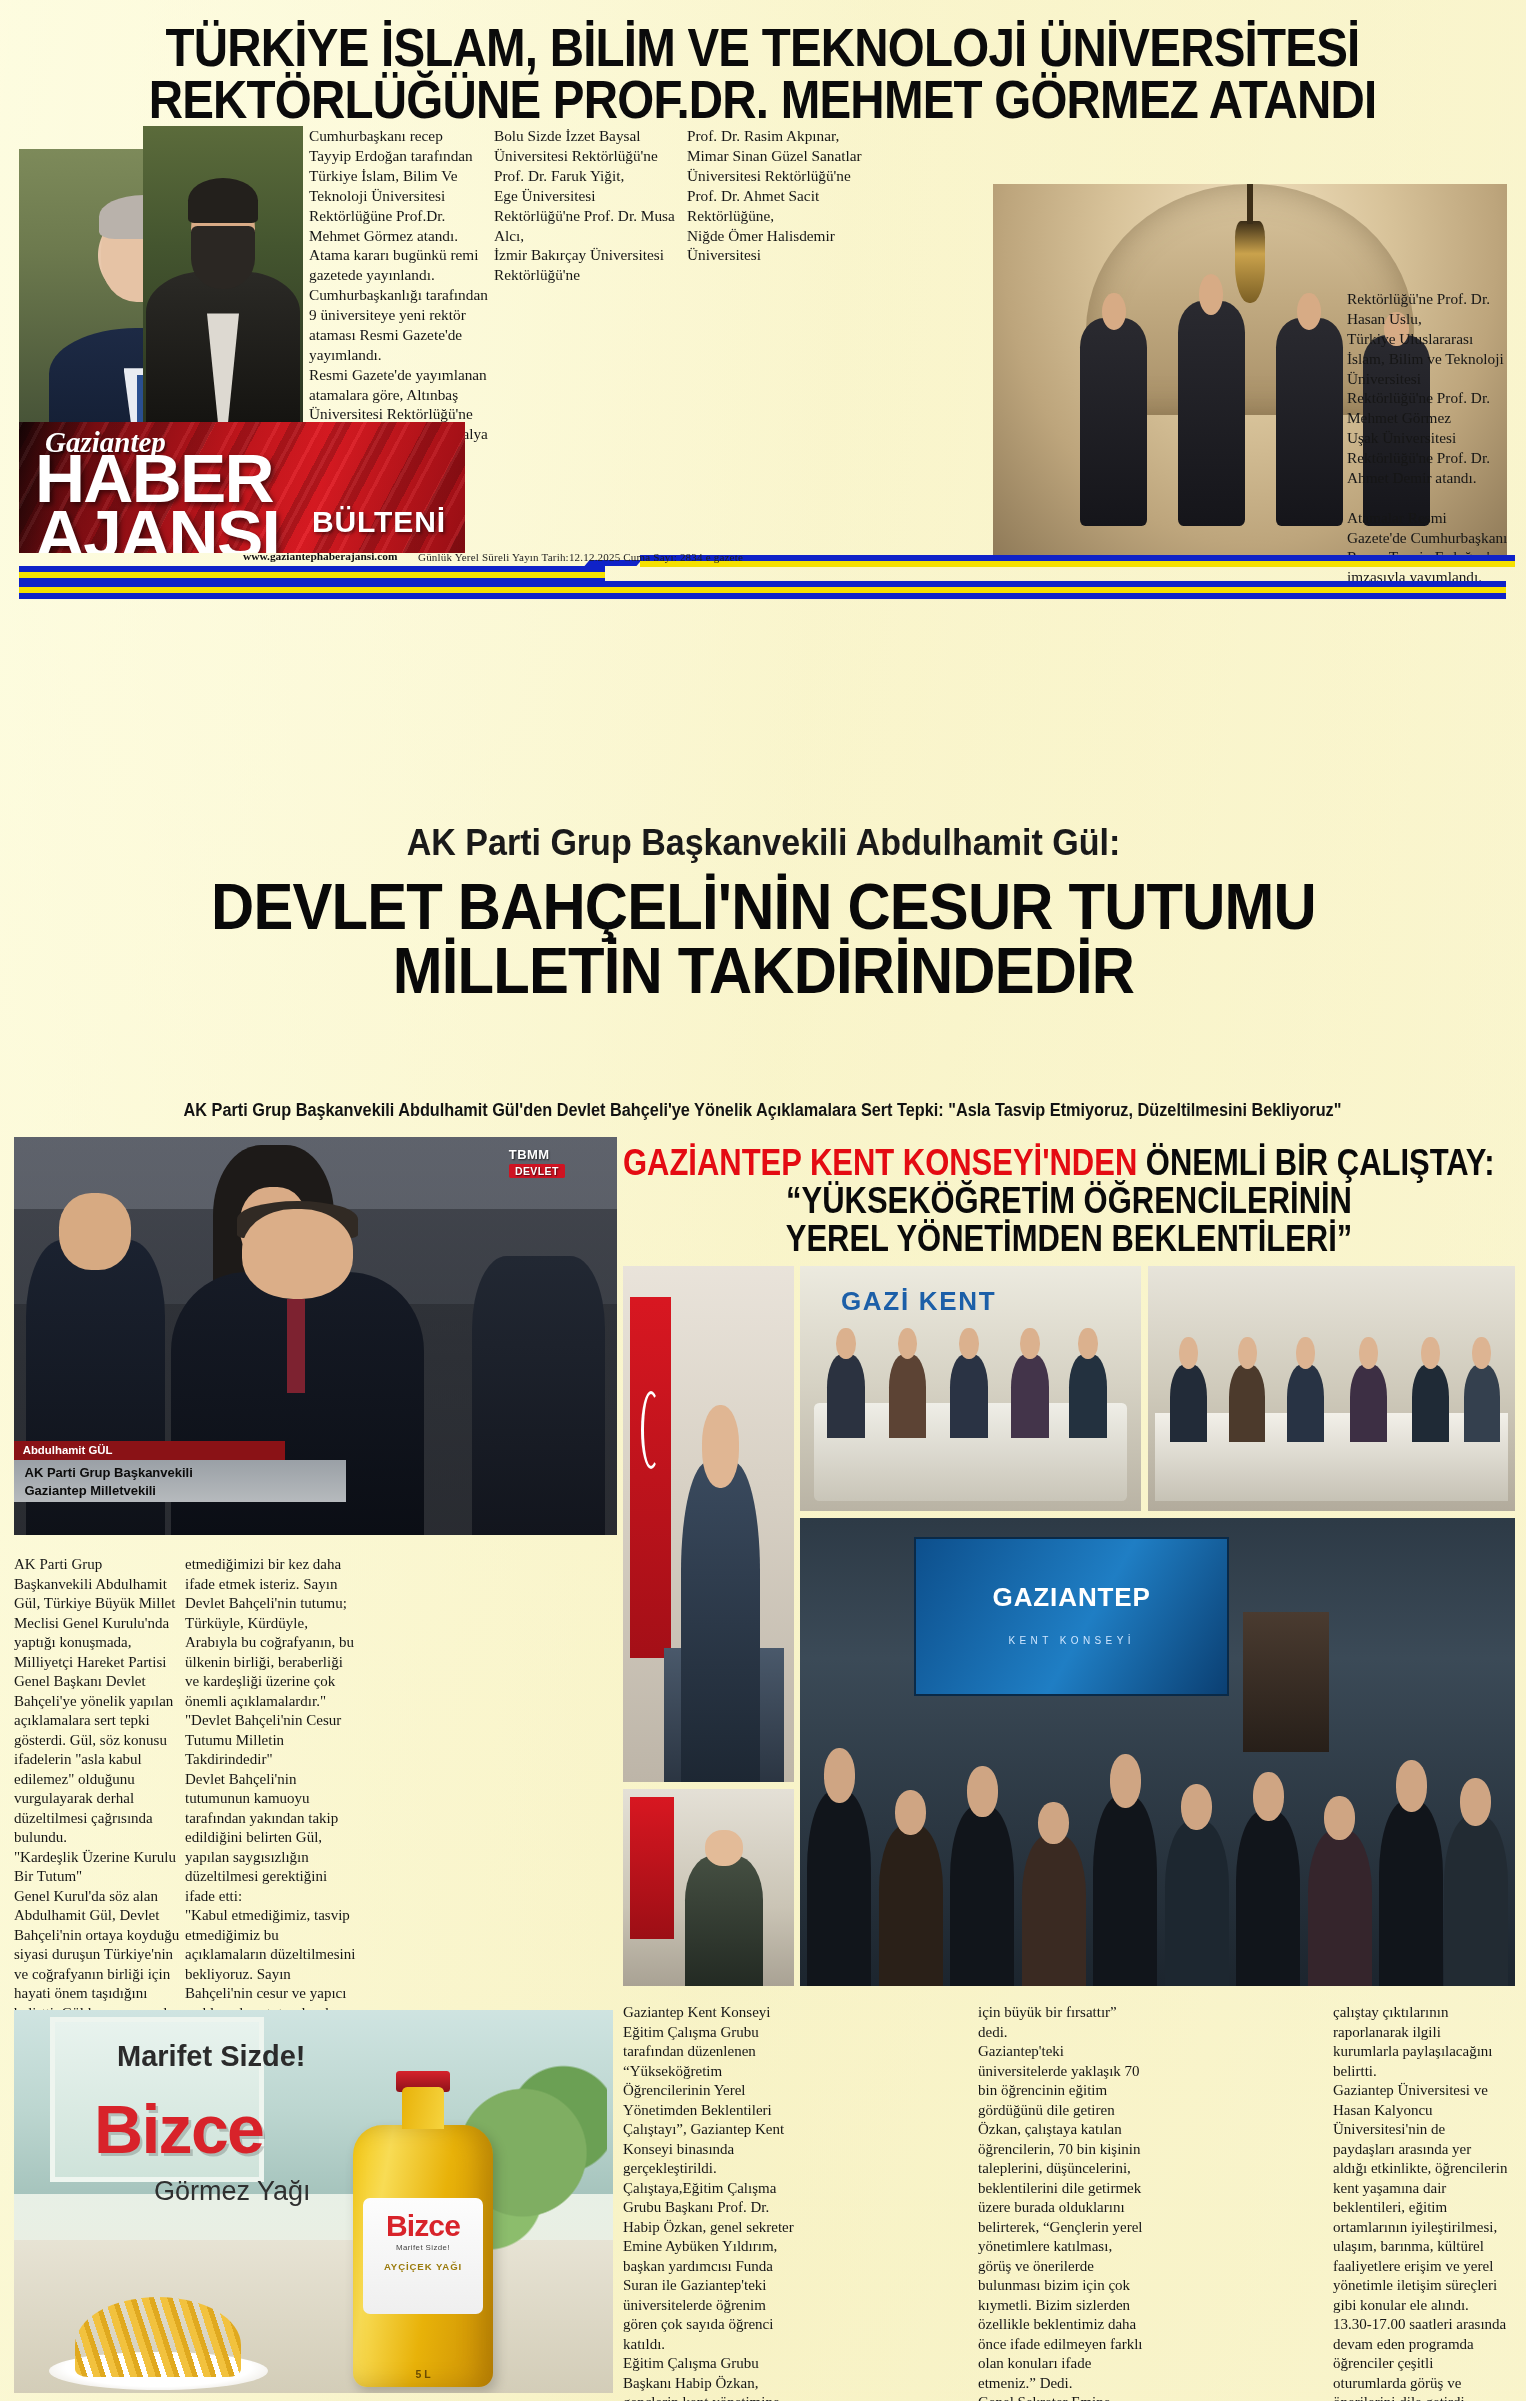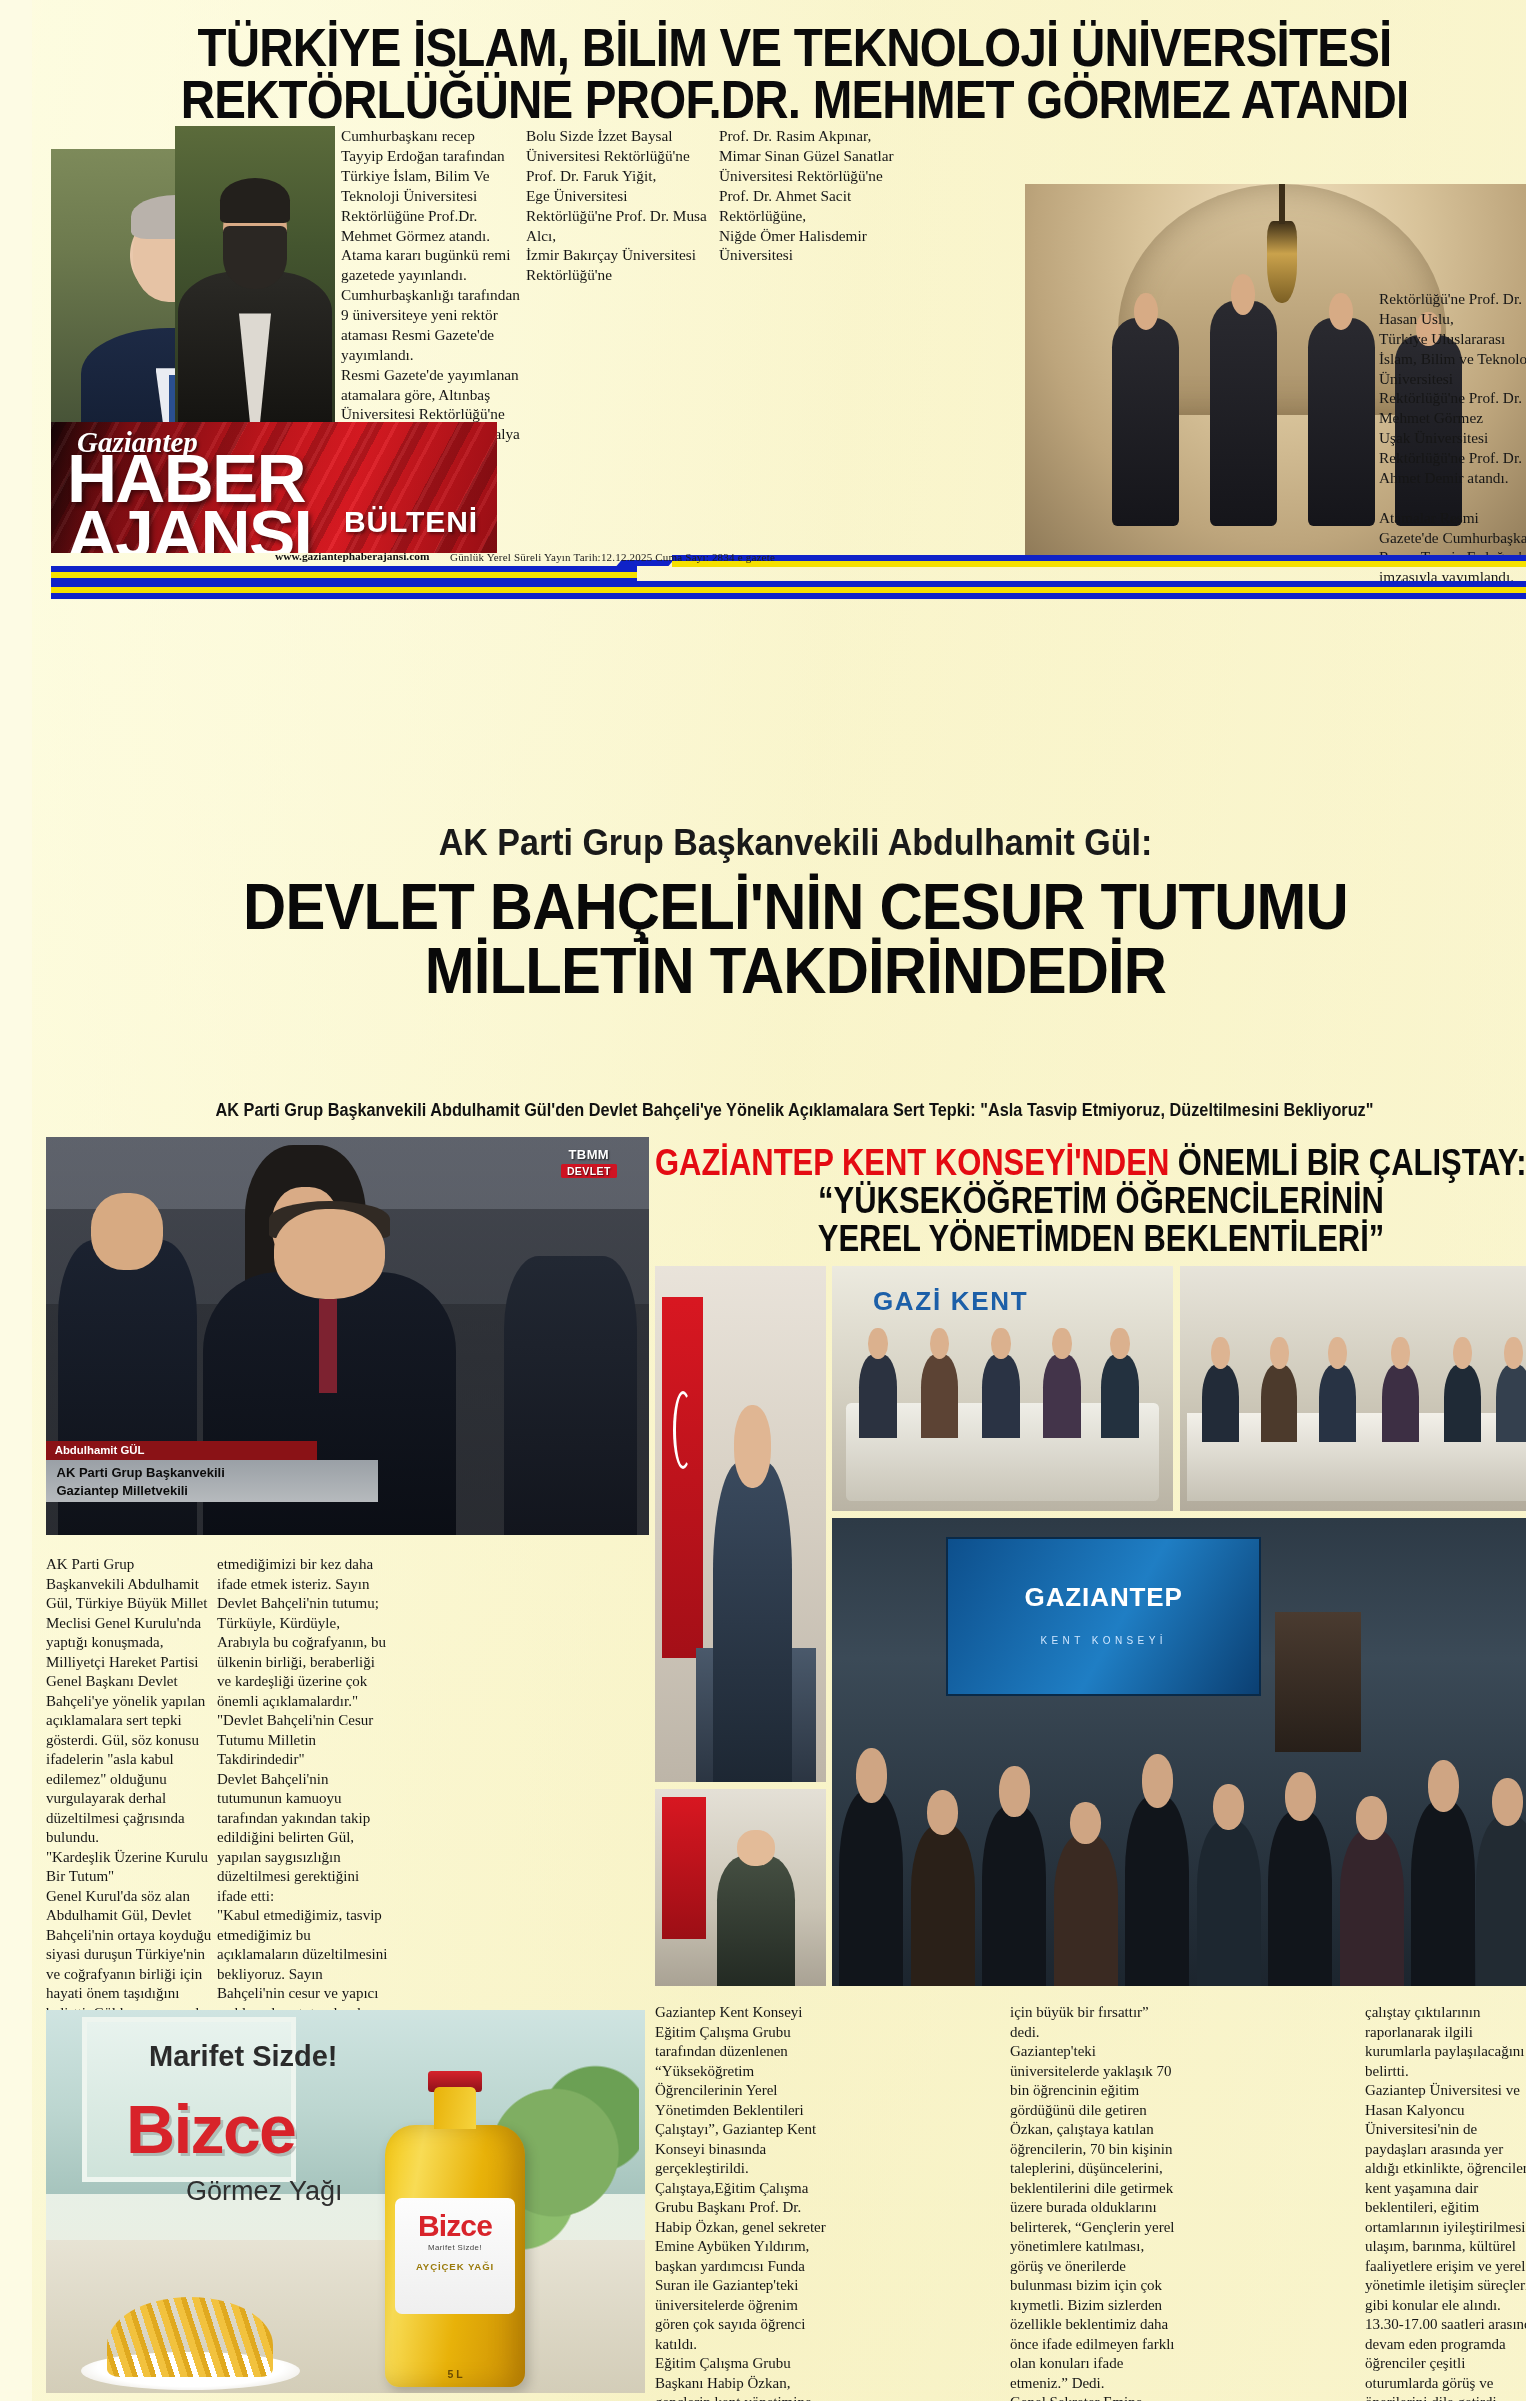--- a/index.html
+++ b/index.html
@@ -8,21 +8,20 @@
     font-family: "Liberation Serif", "DejaVu Serif", serif;
     background: #fdfbe4;
     position: relative;
     overflow: hidden;
   }
   .page {
     position: absolute;
     inset: 0;
     background:
       radial-gradient(ellipse at 20% 12%, #fdfbe0 0%, #faf6cf 45%, #f6f1c2 100%);
-    margin-left: 32px;
   }
   .paper-tex {
     position:absolute; inset:0;
     background:
       linear-gradient(95deg, rgba(255,255,230,.5) 0%, rgba(246,240,190,.35) 50%, rgba(252,248,215,.45) 100%);
     pointer-events:none;
   }
 
   
   .top-head {
@@ -292,21 +291,21 @@
   #photo-gul .p-main .tie{
     position:absolute; left:46%; top:10%; width:7%; height:36%;
     background:#7d2230;
   }
   #photo-gul .p-right {
     position:absolute; right:2%; top:30%; width:22%; height:70%;
     background:linear-gradient(180deg,#222833,#12151d); border-radius:26% 26% 0 0;
   }
   #photo-gul .tbmm {
     position:absolute; right:12.2px; top:10.5px; width:96px; height:40px;
-    text-align:center; color:#fff;
+    color:#fff;
     font-family:"Liberation Sans", sans-serif; font-weight:700;
     font-size:13px; line-height:1.15; letter-spacing:0.4px;
     text-shadow:0.9px 0.9px 1.7px rgba(0,0,0,.7);
   }
   #photo-gul .tbmm .live {
     display:inline-block; margin-top:1.7px; padding:0.9px 6.1px;
     background:#cf1322; font-size:10.5px; border-radius:1.7px;
   }
   .gul-namebar {
     position:absolute; left:14px; top:1441px; width:271px; height:19px;

